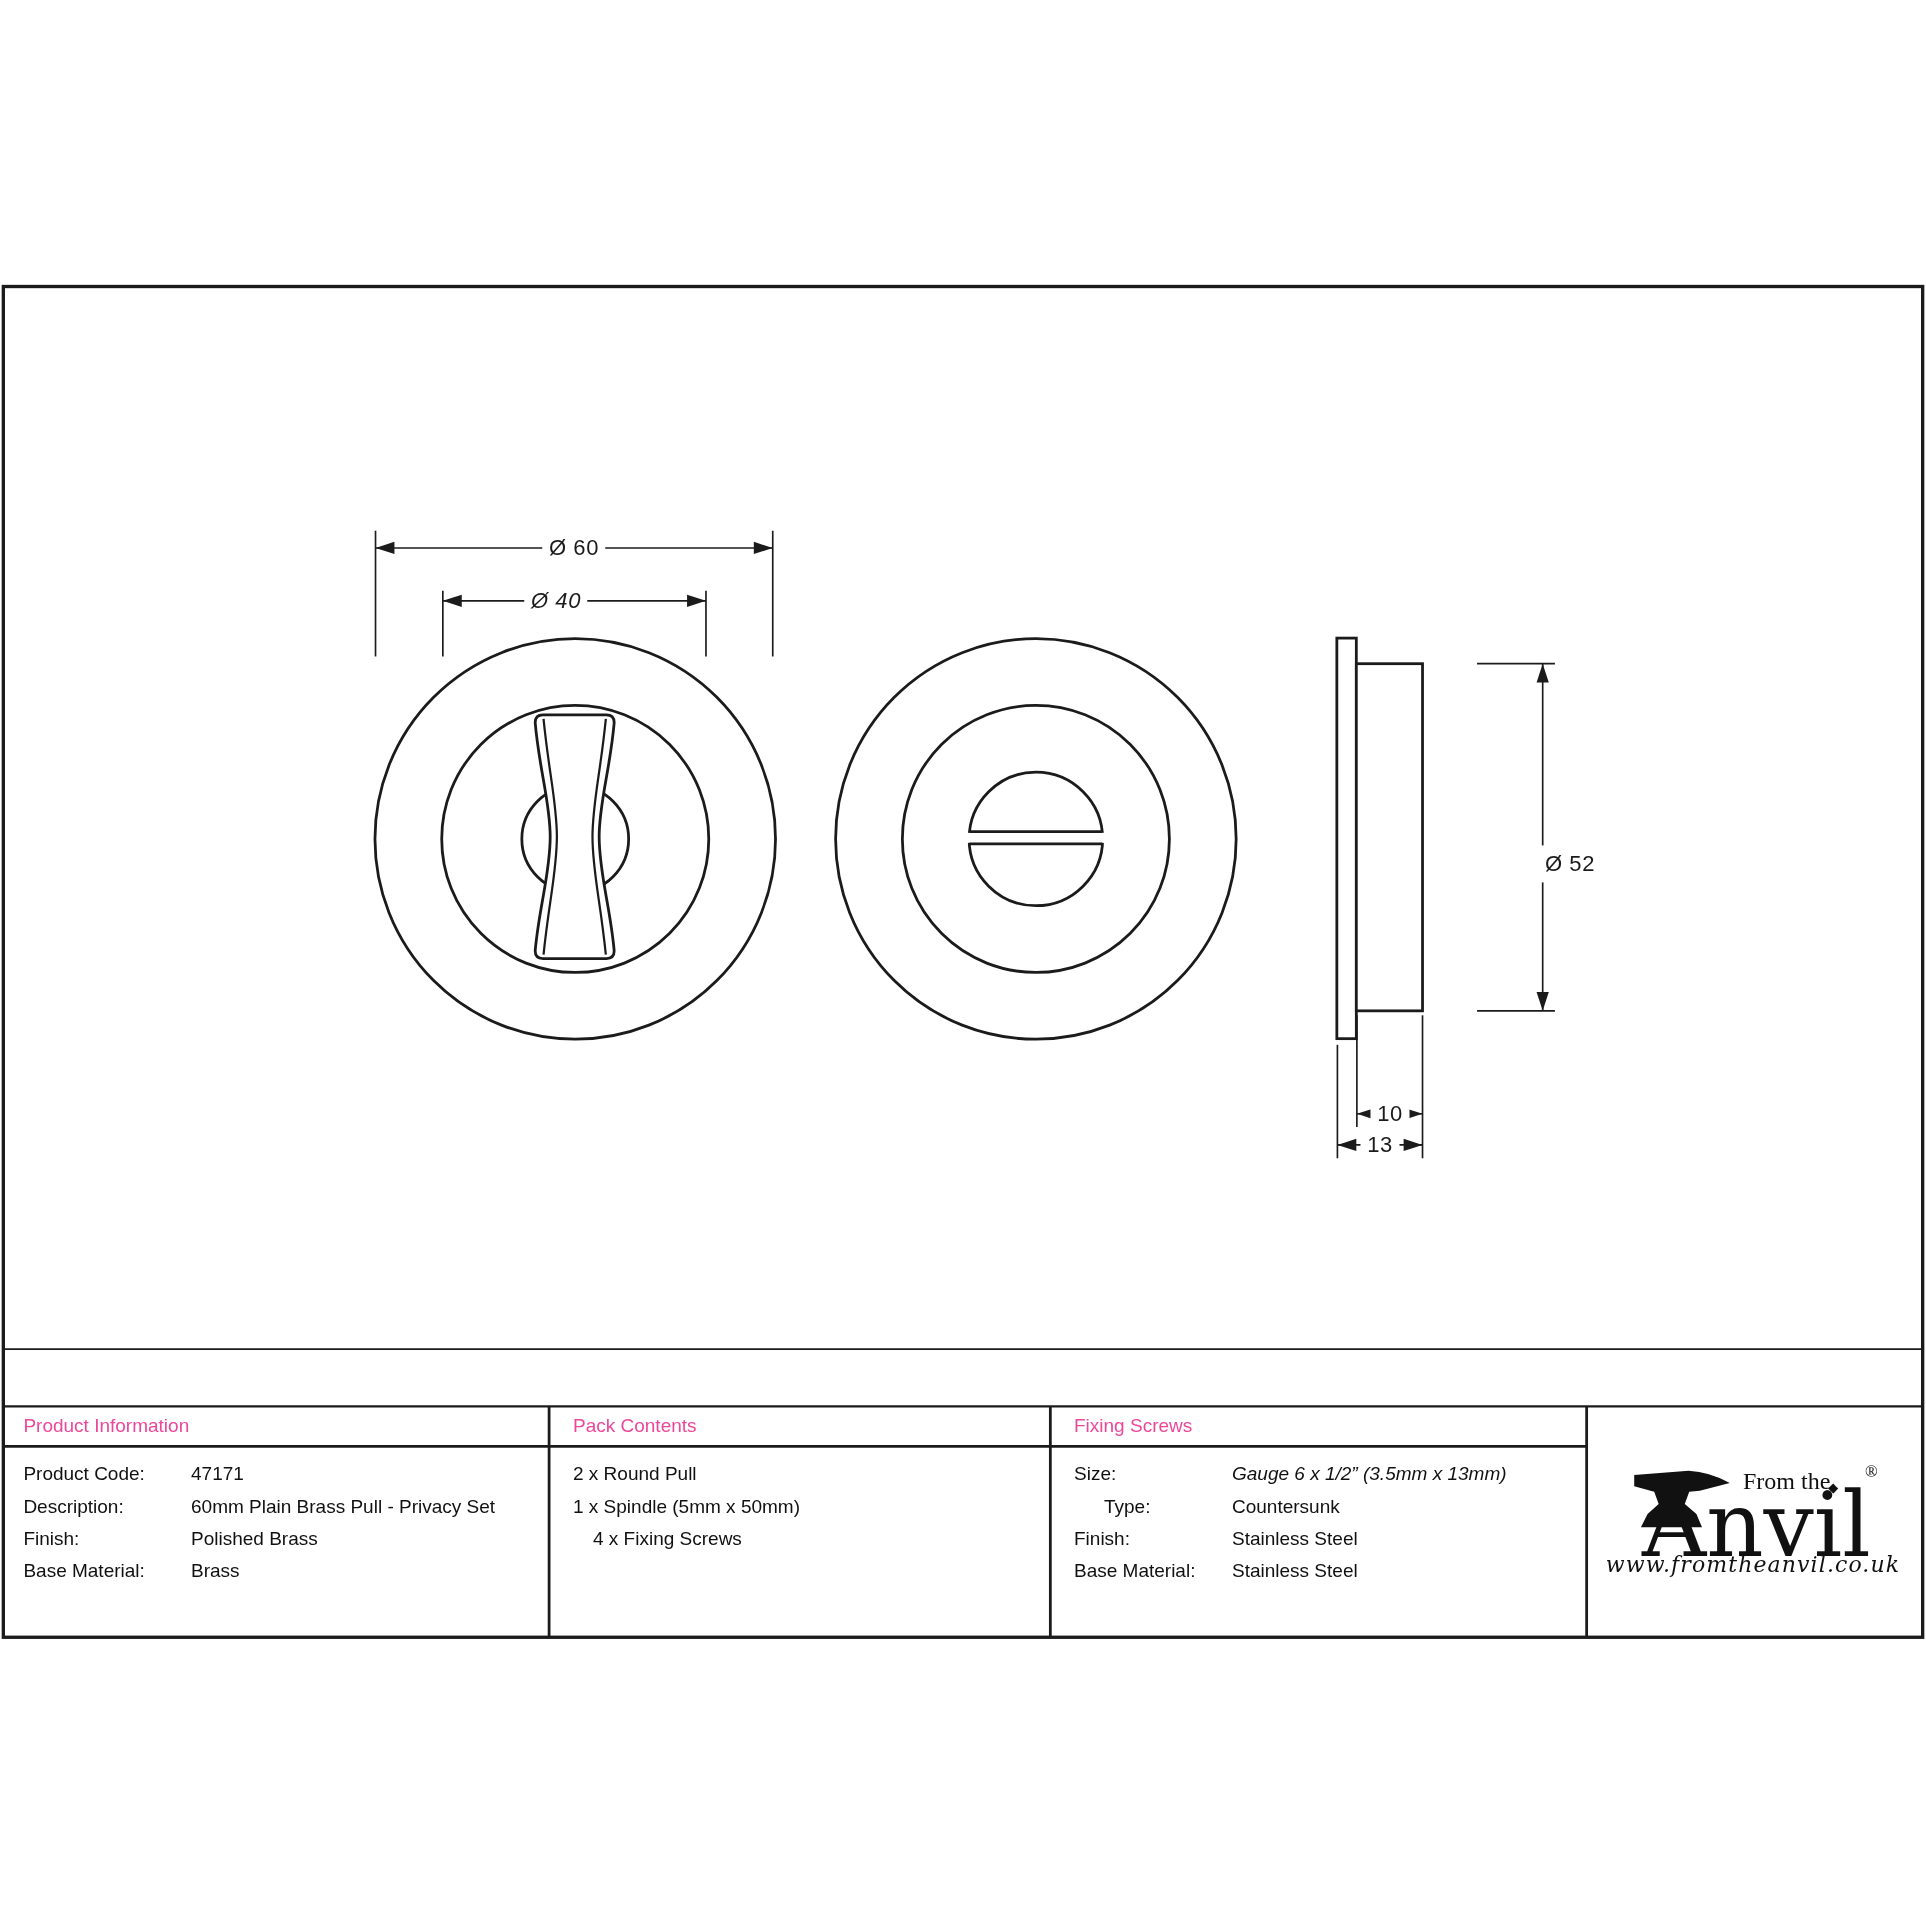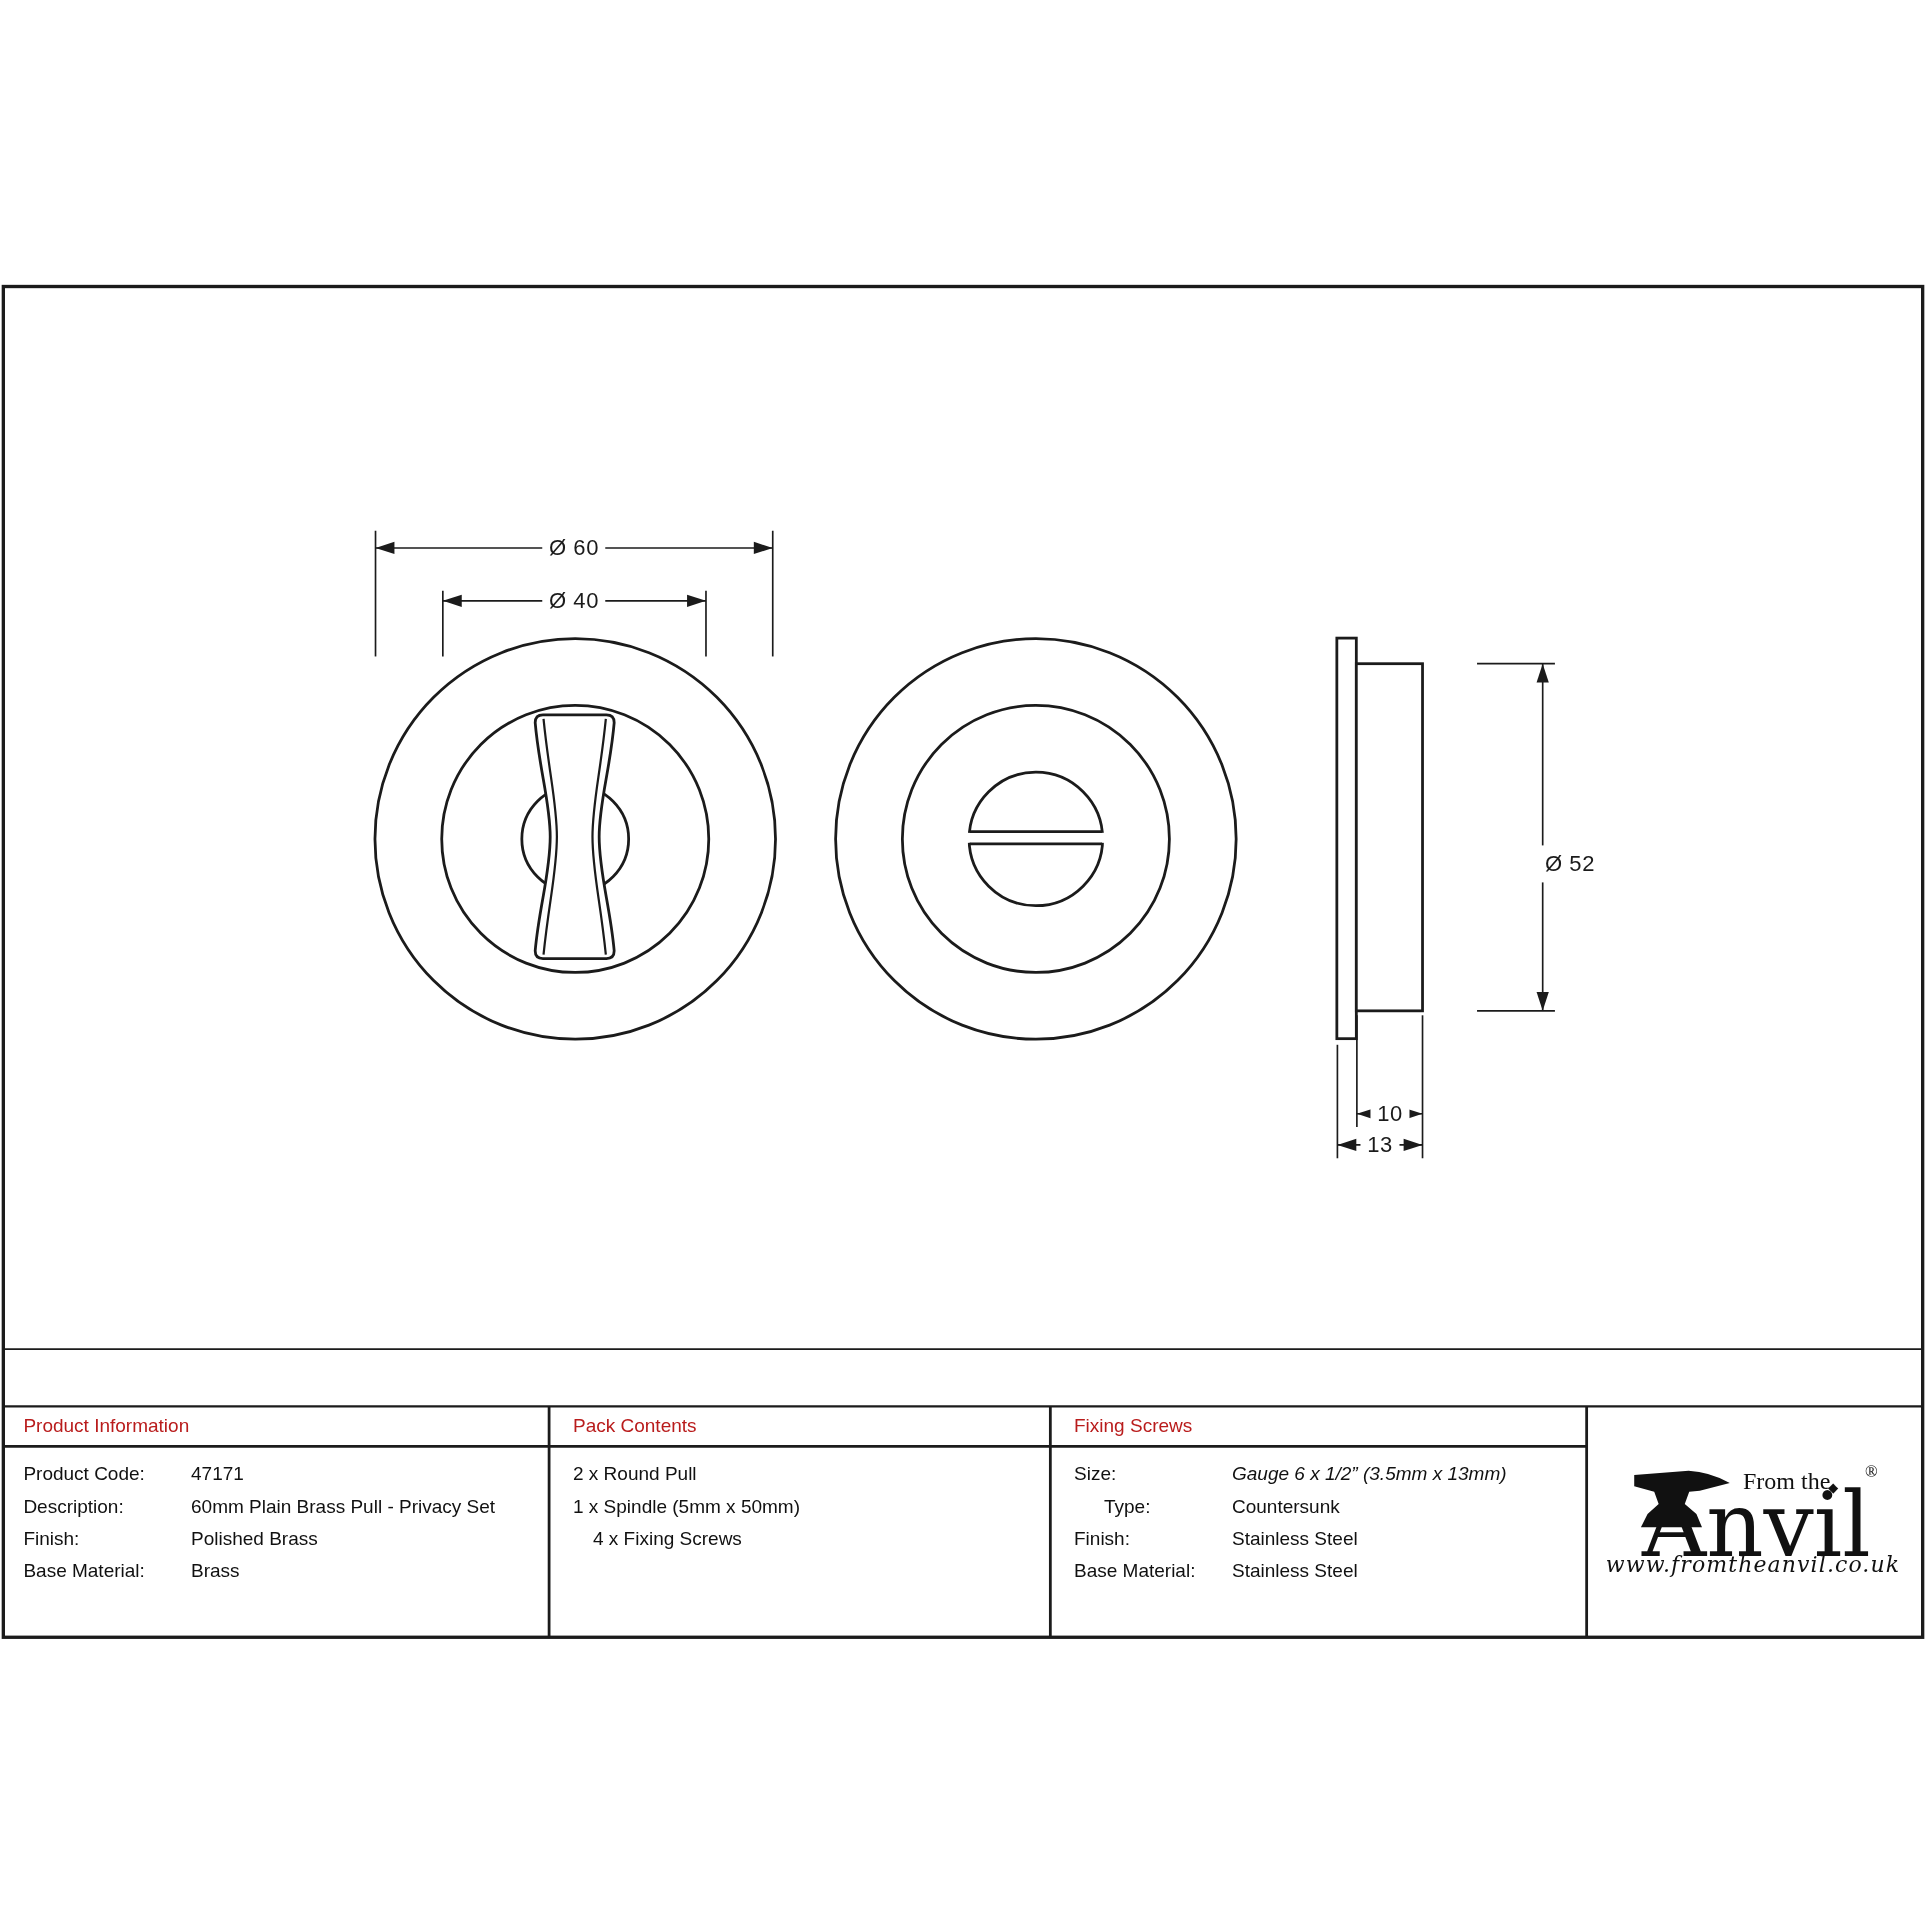--- a/index.html
+++ b/index.html
@@ -5,21 +5,21 @@
   html,body{margin:0;padding:0;background:#ffffff;}
   #sheet{position:relative;width:1926px;height:1926px;background:#fff;
          font-family:"Liberation Sans",sans-serif;color:#111;}
   svg{position:absolute;left:0;top:0;}
   .abs{position:absolute;white-space:nowrap;}
   .dim-label{font-size:22px;color:#1b1b1b;background:#fff;padding:1.1px 6.7px;
              transform:translate(-50%,-50%);letter-spacing:0.6px;}
   .dim-label.vert{padding:5.6px 4.5px;}
   .cell-text{font-size:19px;color:#111;transform:translateY(-50%);}
   .note-text{font-size:19px;color:#111;transform:translateY(-50%);}
-  .hdr{font-size:19px;color:#b91c1c;transform:translateY(-50%);}
+  .hdr{font-size:19px;color:#ec4899;transform:translateY(-50%);}
   .brand-tagline{font-family:"Liberation Serif",serif;font-size:24px;transform:translateY(-50%);}
   .brand-diamond{font-size:13.4px;transform:translateY(-50%);}
   .brand-name{font-family:"DejaVu Serif","Liberation Serif",serif;font-size:89px;line-height:1;}
   .brand-reg{font-family:"Liberation Serif",serif;font-size:16.7px;}
   .brand-site{font-family:"DejaVu Serif","Liberation Serif",serif;font-style:italic;
               font-size:22px;transform:translateX(-50%);letter-spacing:1.1px;}
 </style>
 </head>
 <body>
 
@@ -96,21 +96,21 @@
         <polygon points="2439,2002 2473,1991 2473,2013" fill="#1b1b1b" stroke="none"></polygon>
         <polygon points="2557,2002 2523,1991 2523,2013" fill="#1b1b1b" stroke="none"></polygon>
         <line x1="2404" y1="2058" x2="2557" y2="2058"></line>
         <polygon points="2404,2058 2438,2047 2438,2069" fill="#1b1b1b" stroke="none"></polygon>
         <polygon points="2557,2058 2523,2047 2523,2069" fill="#1b1b1b" stroke="none"></polygon>
       </g>
     </g>
   </svg>
 
   <span class="abs dim-label" style="left:574px;top:548px;">Ø 60</span>
-  <span class="abs dim-label" style="left:574px;top:601px;">Ø 40</span>
+  <span class="abs dim-label" style="left:556px;top:601px;font-style:italic;">Ø 40</span>
   <span class="abs dim-label vert" style="left:1544px;top:864px;margin-left:26px;">Ø 52</span>
   <span class="abs dim-label" style="left:1390px;top:1114px;">10</span>
   <span class="abs dim-label" style="left:1380px;top:1145px;">13</span>
 
 
   <div class="abs hdr" style="left:23.4px;top:1426px;">Product Information</div>
   <div class="abs hdr" style="left:573px;top:1426px;">Pack Contents</div>
   <div class="abs hdr" style="left:1074px;top:1426px;">Fixing Screws</div>
 
   <div class="abs cell-text" style="left:23.4px;top:1474px;">Product Code:</div>

